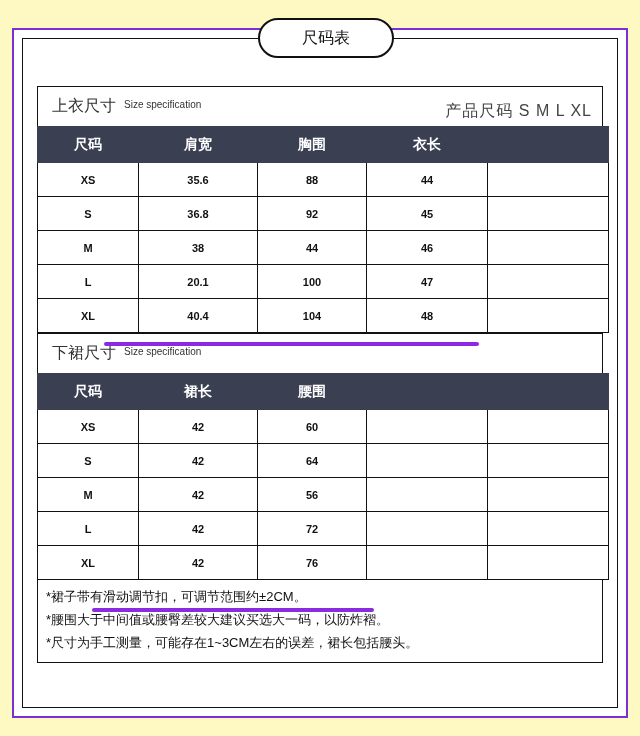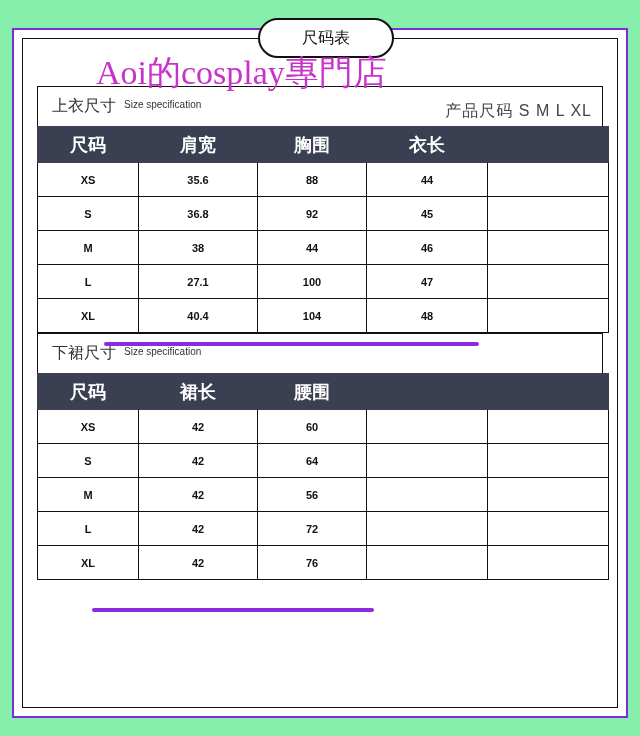--- a/index.html
+++ b/index.html
@@ -12,21 +12,21 @@
     height: 736px;
     font-family: "Liberation Sans", sans-serif;
     position: relative;
     overflow: hidden;
   }
   .page {
     position: absolute;
     left: 0; top: 0;
     width: 640px;
     height: 736px;
-    background: #86efac;
+    background: #fef9c3;
   }
   
   .outer-frame {
     position: absolute;
     left: 12px;
     top: 28px;
     width: 616px;
     height: 690px;
     border: 2px solid #7b2fd4;
     box-sizing: border-box;
@@ -127,21 +127,21 @@
     height: 33px;
     text-align: center;
     font-size: 11px;
     color: #111111;
     font-weight: bold;
     padding: 0;
   }
   table.size-table thead th {
     background: #3b3f52;
     color: #ffffff;
-    font-size: 18px;
+    font-size: 14px;
     height: 35px;
     border: 1px solid #3b3f52;
   }
   table.size-table thead th.blank {
     background: #3b3f52;
   }
   table.size-table tbody td {
     background: #ffffff;
   }
   .notes {
@@ -172,21 +172,20 @@
 
 <div class="page">
 
   <div class="outer-frame"></div>
   <div class="inner-frame"></div>
 
   <div class="title-pill">
     <span>尺码表</span>
   </div>
 
-  <div class="watermark">Aoi的cosplay專門店</div>
 
   <div class="content">
 
     <div class="section-header">
       <span class="sh-cn">上衣尺寸</span>
       <span class="sh-en">Size specification</span>
       <span class="sh-right">产品尺码 S M L XL</span>
     </div>
 
     <table class="size-table">
@@ -216,21 +215,21 @@
         </tr>
         <tr>
           <td>M</td>
           <td>38</td>
           <td>44</td>
           <td>46</td>
           <td></td>
         </tr>
         <tr>
           <td>L</td>
-          <td>27.1</td>
+          <td>20.1</td>
           <td>100</td>
           <td>47</td>
           <td></td>
         </tr>
         <tr>
           <td>XL</td>
           <td>40.4</td>
           <td>104</td>
           <td>48</td>
           <td></td>
@@ -285,19 +284,24 @@
         <tr>
           <td>XL</td>
           <td>42</td>
           <td>76</td>
           <td></td>
           <td></td>
         </tr>
       </tbody>
     </table>
 
+    <div class="notes">
+      <div>*裙子带有滑动调节扣，可调节范围约±2CM。</div>
+      <div>*腰围大于中间值或腰臀差较大建议买选大一码，以防炸褶。</div>
+      <div>*尺寸为手工测量，可能存在1~3CM左右的误差，裙长包括腰头。</div>
+    </div>
 
   </div>
 
   <div class="mark" style="left:104px; top:342px; width:375px;"></div>
   <div class="mark" style="left:92px; top:608px; width:282px;"></div>
 
 </div>
 
 </body></html>

